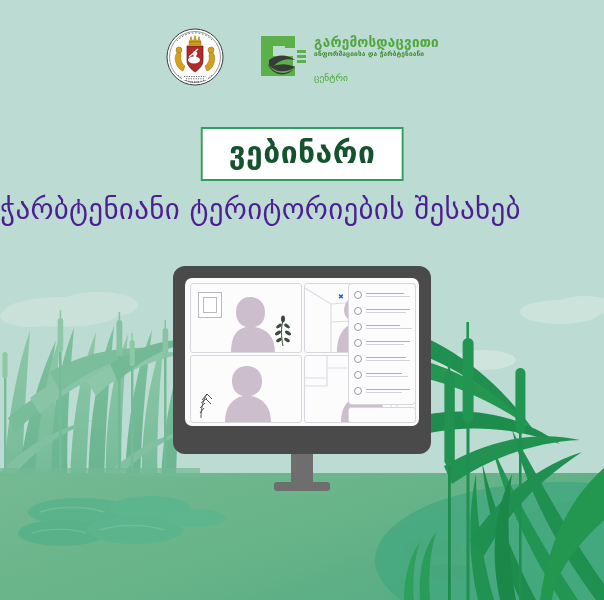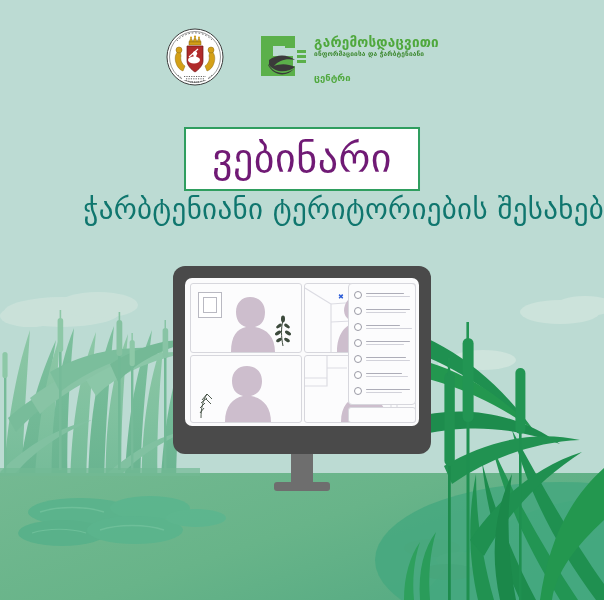--- a/index.html
+++ b/index.html
@@ -14,35 +14,35 @@
 
   
   .logos{position:absolute;left:0;top:24px;width:604px;height:70px;
          display:flex;align-items:center;justify-content:center;gap:30px;}
   .emblem{width:60px;height:62px;}
   .eiec{display:flex;align-items:center;gap:7px;}
   .eiec-mark{width:52px;height:50px;}
   .eiec-text{display:flex;flex-direction:column;line-height:1.05;}
   .eiec-l1{font-size:13.5px;font-weight:bold;color:#4fa83d;letter-spacing:.2px;}
   .eiec-l2{font-size:6.6px;font-weight:bold;color:#3f8a32;letter-spacing:.1px;margin-top:1.5px;}
-  .eiec-l3{font-size:9.5px;font-weight:bold;color:#4fa83d;margin-top:15px;}
+  .eiec-l3{font-size:9.5px;font-weight:normal;color:#4fa83d;margin-top:15px;}
 
   
   .title-box{
     position:absolute;left:50%;transform:translateX(-50%);top:127px;
     background:#ffffff;border:2.5px solid #2f9e5f;
     padding:9px 26px 11px 26px;
     display:flex;align-items:center;justify-content:center;
   }
   .title-box span{
-    font-size:40px;font-weight:normal;color:#701a75;letter-spacing:.5px;line-height:1;
+    font-size:30px;font-weight:bold;color:#14532d;letter-spacing:.5px;line-height:1;
   }
   .subtitle{
-    position:absolute;left:0;top:192px;width:604px;text-align:right;
-    font-size:29px;color:#0f766e;letter-spacing:.3px;
+    position:absolute;left:0;top:192px;width:604px;text-align:left;
+    font-size:29px;color:#4c1d95;letter-spacing:.3px;
   }
 
   
   .monitor{position:absolute;left:173px;top:266px;width:258px;height:188px;}
   .mon-bezel{position:absolute;inset:0;background:#4a4a4a;border-radius:12px;}
   .mon-screen{position:absolute;left:12px;top:12px;width:234px;height:148px;
               background:#fbfbfc;border-radius:7px;overflow:hidden;}
   .mon-neck{position:absolute;left:118px;top:186px;width:22px;height:36px;background:#6e6e6e;}
   .mon-base{position:absolute;left:101px;top:216px;width:56px;height:9px;background:#6e6e6e;border-radius:3px;}
 

